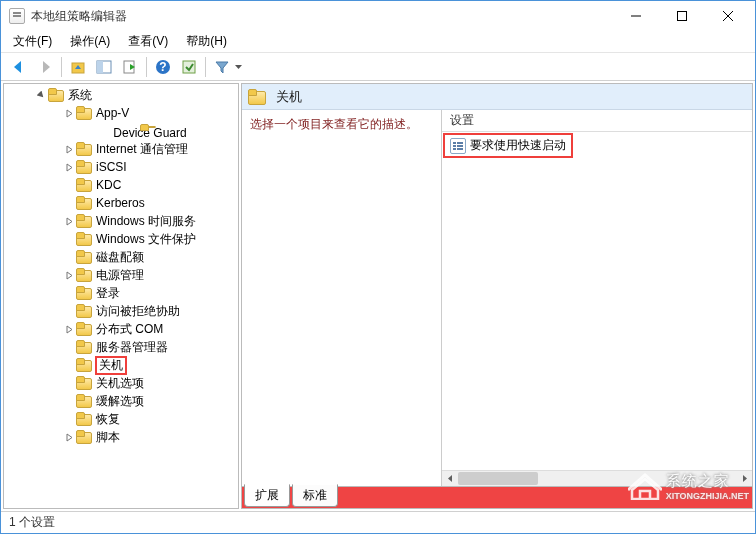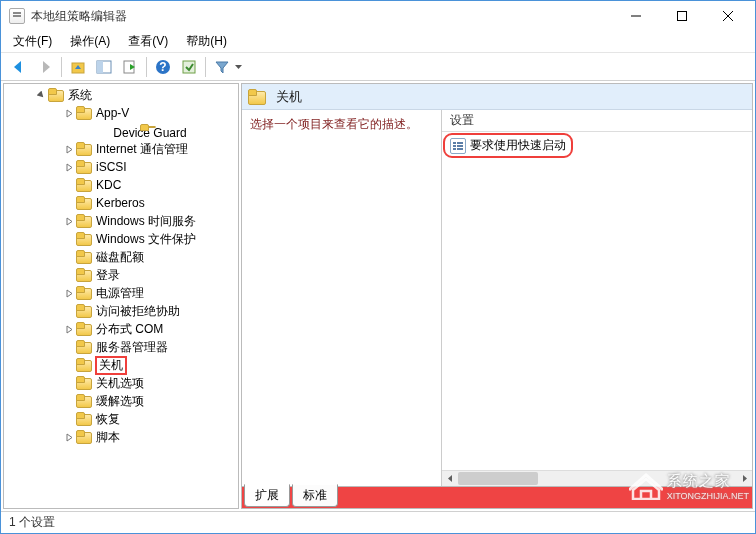--- a/index.html
+++ b/index.html
@@ -37,41 +37,41 @@
 .right-pane { flex: 1; display: flex; flex-direction: column; margin: 2px 2px 2px 0; }
 .right-main { flex: 1; border: 1px solid #bbb; display: flex; flex-direction: column; overflow: hidden; }
 .header-band { height: 26px; background: #e1eefb; border-bottom: 1px solid #c9d7e6; display: flex; align-items: center; padding: 0 6px; gap: 6px; }
 .header-band .folder-ico { width: 18px; height: 16px; }
 .header-band .hdr-label { color: #1a1a1a; font-size: 13px; }
 .columns { flex: 1; display: flex; overflow: hidden; }
 .desc-col { width: 200px; border-right: 1px solid #ccc; padding: 6px 8px; color: #7f1d1d; }
 .list-col { flex: 1; display: flex; flex-direction: column; }
 .list-header { height: 22px; border-bottom: 1px solid #ddd; padding: 2px 8px; color: #333; }
 .list-body { flex: 1; padding: 4px; overflow-x: auto; }
-.setting-row { display: flex; align-items: center; gap: 4px; padding: 1px 4px; outline: 2px solid #ef3f3b; outline-offset: 1px; width: fit-content; border-radius: 6px; }
+.setting-row { display: flex; align-items: center; gap: 4px; padding: 1px 4px; outline: 2px solid #ef3f3b; outline-offset: 1px; width: fit-content; }
 .setting-ico { width: 16px; height: 16px; border: 1px solid #8aa8c7; border-radius: 2px; background: #fff; position: relative; }
 .setting-ico::before { content: ""; position: absolute; left: 2px; top: 3px; width: 3px; height: 2px; background: #5c7ea7; box-shadow: 0 3px 0 #5c7ea7, 0 6px 0 #5c7ea7; }
 .setting-ico::after { content: ""; position: absolute; left: 6px; top: 3px; width: 6px; height: 2px; background: #5c7ea7; box-shadow: 0 3px 0 #5c7ea7, 0 6px 0 #5c7ea7; }
 
 .hscroll { height: 16px; border-top: 1px solid #ddd; background: #f0f0f0; display: flex; }
 .hscroll .track { flex: 1; background: #f0f0f0; position: relative; }
 .hscroll .thumb { position: absolute; left: 0; top: 1px; bottom: 1px; width: 80px; background: #cdcdcd; border-radius: 2px; }
 .hscroll .arrow { width: 16px; display: flex; align-items: center; justify-content: center; }
 
 .tabs-row { height: 22px; display: flex; align-items: flex-end; background: #ef4444; border: 1px solid #bbb; border-top: none; }
 .tab { padding: 2px 10px; border: 1px solid #999; border-radius: 0 0 4px 4px; margin-left: 2px; background: #fcfcfc; border-top-color: #fff; position: relative; top: -1px; }
 .tab.active { background: #fff; border-top: 1px solid #fff; }
 
 .statusbar { height: 22px; border-top: 1px solid #d0d0d0; display: flex; align-items: center; padding: 0 8px; color: #333; }
 
 .watermark { position: absolute; right: 6px; bottom: 32px; display: flex; align-items: flex-start; gap: 4px; opacity: 0.85; pointer-events: none; }
 .watermark .logo { width: 34px; height: 28px; position: relative; }
 .watermark .logo svg { width: 100%; height: 100%; }
 .watermark .wm-text { color: #fff; text-shadow: 0 0 3px #888, 0 0 3px #888; font-size: 15px; letter-spacing: 1px; }
-.watermark .wm-sub { color: #fff; text-shadow: 0 0 2px #888; font-size: 9px; letter-spacing: 0; }
+.watermark .wm-sub { color: #fff; text-shadow: 0 0 2px #888; font-size: 9px; letter-spacing: 0; font-weight: bold; }
 
 ::-webkit-scrollbar { width: 16px; height: 16px; }
 ::-webkit-scrollbar-track { background: #f0f0f0; }
 ::-webkit-scrollbar-thumb { background: #cdcdcd; border-radius: 2px; }
 ::-webkit-scrollbar-button { background: #f0f0f0; height: 16px; width: 16px; }
 </style>
 </head>
 <body>
 
 <div class="titlebar">
@@ -227,32 +227,32 @@
             <span class="expander"></span>
             <span class="folder-ico"></span>
             <span class="node-label">Windows 文件保护</span>
           </div>
           <div class="node" style="padding-left: 58px;">
             <span class="expander"></span>
             <span class="folder-ico"></span>
             <span class="node-label">磁盘配额</span>
           </div>
           <div class="node" style="padding-left: 58px;">
+            <span class="expander">
+              <svg width="9" height="9" viewBox="0 0 9 9">
+                <path d="M2 1 L7 4.5 L2 8 Z" fill="none" stroke="#777" stroke-width="1"></path>
+              </svg>
+            </span>
+            <span class="folder-ico"></span>
+            <span class="node-label">电源管理</span>
+          </div>
+          <div class="node" style="padding-left: 58px;">
             <span class="expander"></span>
             <span class="folder-ico"></span>
             <span class="node-label">登录</span>
-          </div>
-          <div class="node" style="padding-left: 58px;">
-            <span class="expander">
-              <svg width="9" height="9" viewBox="0 0 9 9">
-                <path d="M2 1 L7 4.5 L2 8 Z" fill="none" stroke="#777" stroke-width="1"></path>
-              </svg>
-            </span>
-            <span class="folder-ico"></span>
-            <span class="node-label">电源管理</span>
           </div>
           <div class="node" style="padding-left: 58px;">
             <span class="expander"></span>
             <span class="folder-ico"></span>
             <span class="node-label">访问被拒绝协助</span>
           </div>
           <div class="node" style="padding-left: 58px;">
             <span class="expander">
               <svg width="9" height="9" viewBox="0 0 9 9">
                 <path d="M2 1 L7 4.5 L2 8 Z" fill="none" stroke="#777" stroke-width="1"></path>

